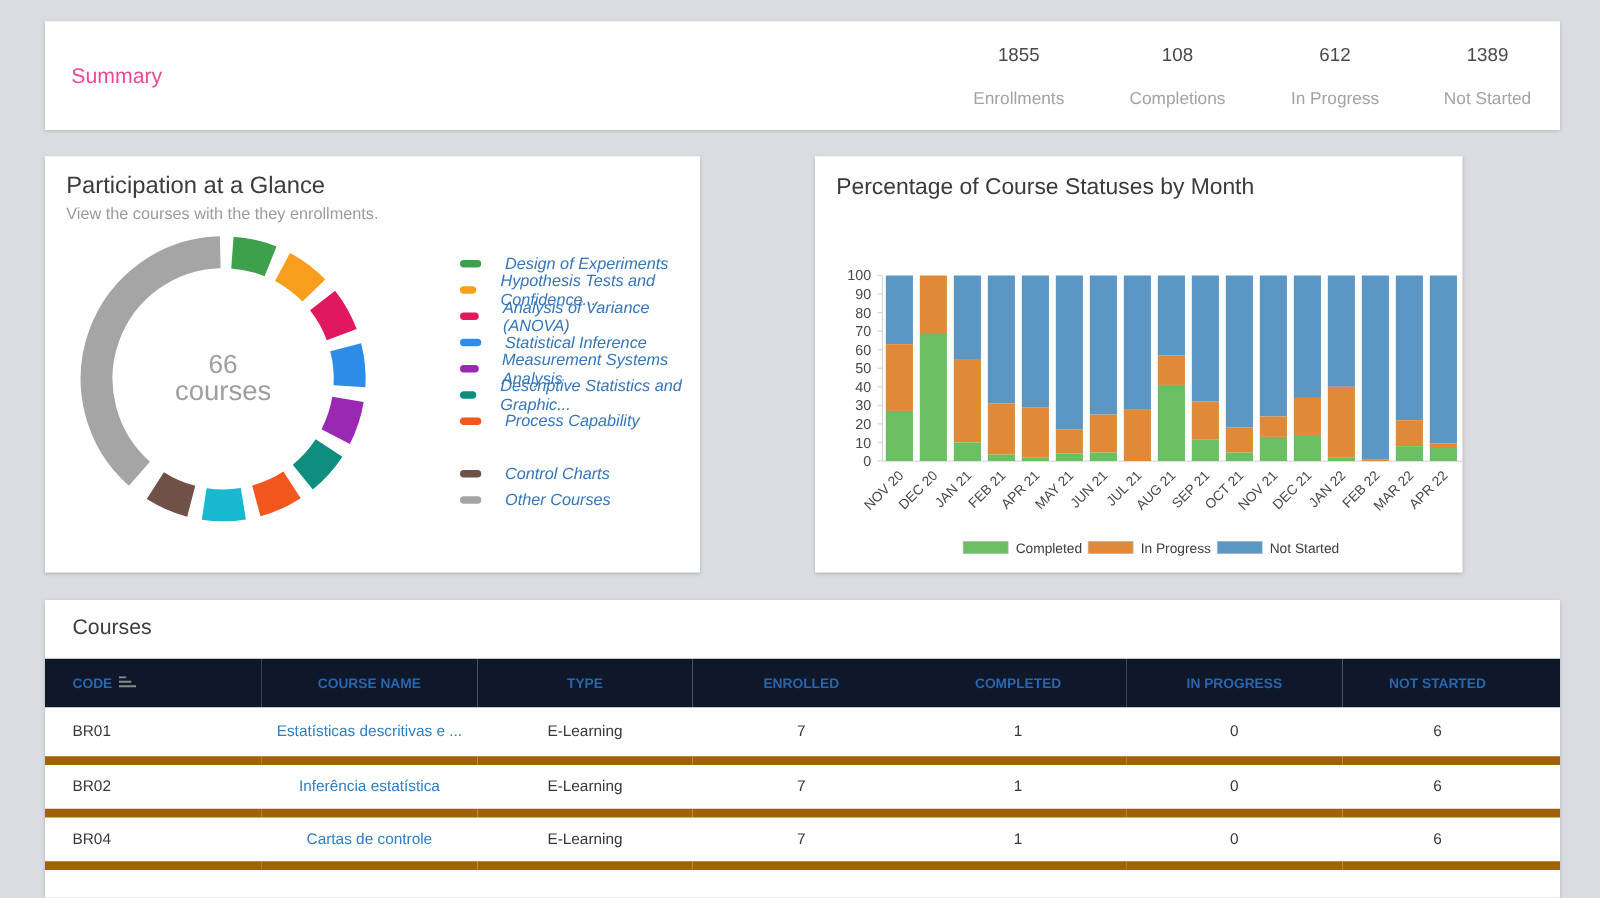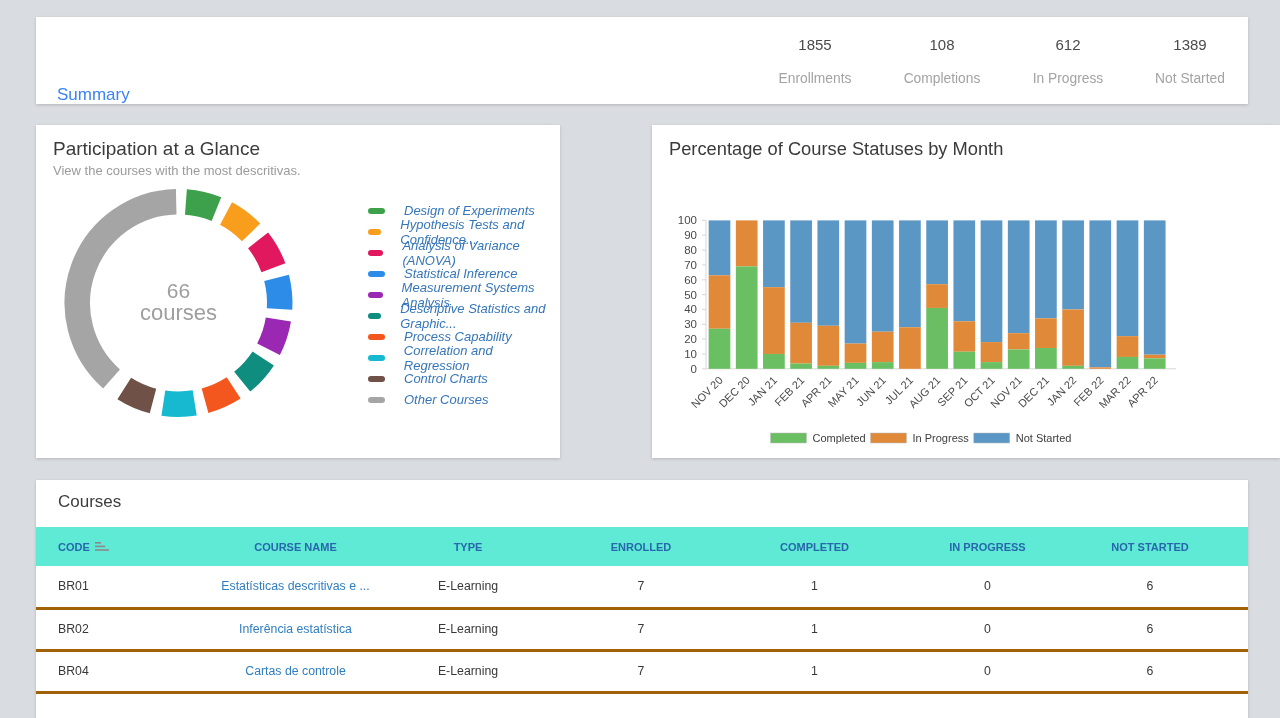--- a/index.html
+++ b/index.html
@@ -1,34 +1,34 @@
 <!DOCTYPE html>
 <html><head><meta charset="utf-8">
 <style>
 * { margin:0; padding:0; box-sizing:border-box; }
 html,body { width:1280px; height:718px; overflow:hidden; }
 body { background:#d9dce0; font-family:"Liberation Sans", sans-serif; position:relative; }
 .card { position:absolute; background:#fff; box-shadow:0 1px 3px rgba(0,0,0,0.18); }
 #summary { left:36px; top:17px; width:1212px; height:87px; }
-#summary .title { position:absolute; left:21px; top:50%; transform:translateY(-50%); font-size:17px; color:#3b82f6;margin-top:34px; }
+#summary .title { position:absolute; left:21px; top:50%; transform:translateY(-50%); font-size:17px; color:#ec4899; }
 .stat { position:absolute; width:130px; text-align:center; top:50%; transform:translateY(-50%); }
 .stat .num { font-size:15px; color:#4a4a4a; margin-bottom:18px; }
 .stat .lab { font-size:13.8px; color:#a3a3a3; }
 #cardL { left:36px; top:124.5px; width:524px; height:333.5px; }
-#cardR { left:652px; top:124.5px; width:628px; height:333.5px; }
+#cardR { left:652px; top:124.5px; width:518px; height:333.5px; }
 .ctitle { position:absolute; left:17px; top:13.5px; font-size:19px; color:#3b3b3b; }
 .csub { position:absolute; left:17px; top:39px; font-size:13px; line-height:13.6px; color:#9b9b9b; }
 .dleg { position:absolute; left:332px; height:21px; display:flex; align-items:center;font-style:italic; }
 .dleg .sw { width:17px; height:6px; border-radius:3px; display:inline-block; }
 .dleg .lt { margin-left:19px; font-size:13px; color:#3575b9; }
 #courses { left:36px; top:480px; width:1212px; height:260px; }
 #courses .title { position:absolute; left:22px; top:12px; font-size:17px; color:#3d3d3d; }
 table { position:absolute; top:47px; left:0; width:1212px; border-collapse:collapse; table-layout:fixed; }
-th { background:#5eead4; height:39px; font-size:11px; color:#2866ae; font-weight:bold; text-align:center; }
-td { height:42px; font-size:12.3px; color:#383838; text-align:center; border-bottom:3px solid #a16207; background:#fff; }
+th { background:#0f172a; height:39px; font-size:11px; color:#2866ae; font-weight:bold; text-align:center; }
+td { height:42px; font-size:12.3px; color:#383838; text-align:center; border-bottom:7px solid #a16207; background:#fff; }
 th.c1 { text-align:left; padding-left:22px; width:173px; }
 td.c1 { text-align:left; padding-left:22px; }
 .c2 { width:173px; } .c3 { width:172px; } .c4 { width:174px; } .c5 { width:173px; } .c6 { width:173px; } .c7 { width:174px; }
 th.c7, td.c7 { padding-right:22px; }
 .lnk { color:#2f7ec1; }
 .sorticon { display:inline-block; margin-left:5px; vertical-align:-1.5px; }
 </style></head>
 <body>
 <div class="card" id="summary">
   <div class="title">Summary</div>
@@ -44,21 +44,21 @@
       <div class="num">612</div>
       <div class="lab">In Progress</div>
     </div>
   <div class="stat" style="left:1089px">
       <div class="num">1389</div>
       <div class="lab">Not Started</div>
     </div>
 </div>
 <div class="card" id="cardL">
   <div class="ctitle">Participation at a Glance</div>
-  <div class="csub">View the courses with the most descritivas.</div>
+  <div class="csub">View the courses with the they enrollments.</div>
   <svg width="594" height="333" viewBox="0 0 594 333" style="position:absolute;left:0;top:0">
 <path d="M 149.92 77.02 A 101.25 101.25 0 0 1 180.43 84.12" stroke="#3da14b" stroke-width="25.5" fill="none"></path>
 <path d="M 190.03 88.60 A 101.25 101.25 0 0 1 215.09 107.41" stroke="#f99d1d" stroke-width="25.5" fill="none"></path>
 <path d="M 222.07 115.39 A 101.25 101.25 0 0 1 237.40 142.71" stroke="#e2185e" stroke-width="25.5" fill="none"></path>
 <path d="M 240.57 152.82 A 101.25 101.25 0 0 1 243.57 184.00" stroke="#2e8ce9" stroke-width="25.5" fill="none"></path>
 <path d="M 242.39 194.54 A 101.25 101.25 0 0 1 232.55 224.28" stroke="#9b28b3" stroke-width="25.5" fill="none"></path>
 <path d="M 227.22 233.44 A 101.25 101.25 0 0 1 206.22 256.69" stroke="#0f8e7f" stroke-width="25.5" fill="none"></path>
 <path d="M 197.64 262.92 A 101.25 101.25 0 0 1 169.05 275.71" stroke="#f4571d" stroke-width="25.5" fill="none"></path>
 <path d="M 158.69 277.95 A 101.25 101.25 0 0 1 127.36 278.11" stroke="#16b9cf" stroke-width="25.5" fill="none"></path>
 <path d="M 116.98 275.98 A 101.25 101.25 0 0 1 88.25 263.49" stroke="#6f5147" stroke-width="25.5" fill="none"></path>
@@ -86,24 +86,20 @@
       <span class="sw" style="background:#9b28b3"></span>
       <span class="lt">Measurement Systems Analysis</span>
     </div>
 <div class="dleg" style="top:180.7px">
       <span class="sw" style="background:#0f8e7f"></span>
       <span class="lt">Descriptive Statistics and Graphic...</span>
     </div>
 <div class="dleg" style="top:201.7px">
       <span class="sw" style="background:#f4571d"></span>
       <span class="lt">Process Capability</span>
-    </div>
-<div class="dleg" style="top:222.7px">
-      <span class="sw" style="background:#16b9cf"></span>
-      <span class="lt">Correlation and Regression</span>
     </div>
 <div class="dleg" style="top:243.7px">
       <span class="sw" style="background:#6f5147"></span>
       <span class="lt">Control Charts</span>
     </div>
 <div class="dleg" style="top:264.7px">
       <span class="sw" style="background:#a5a5a5"></span>
       <span class="lt">Other Courses</span>
     </div>
 </div>

